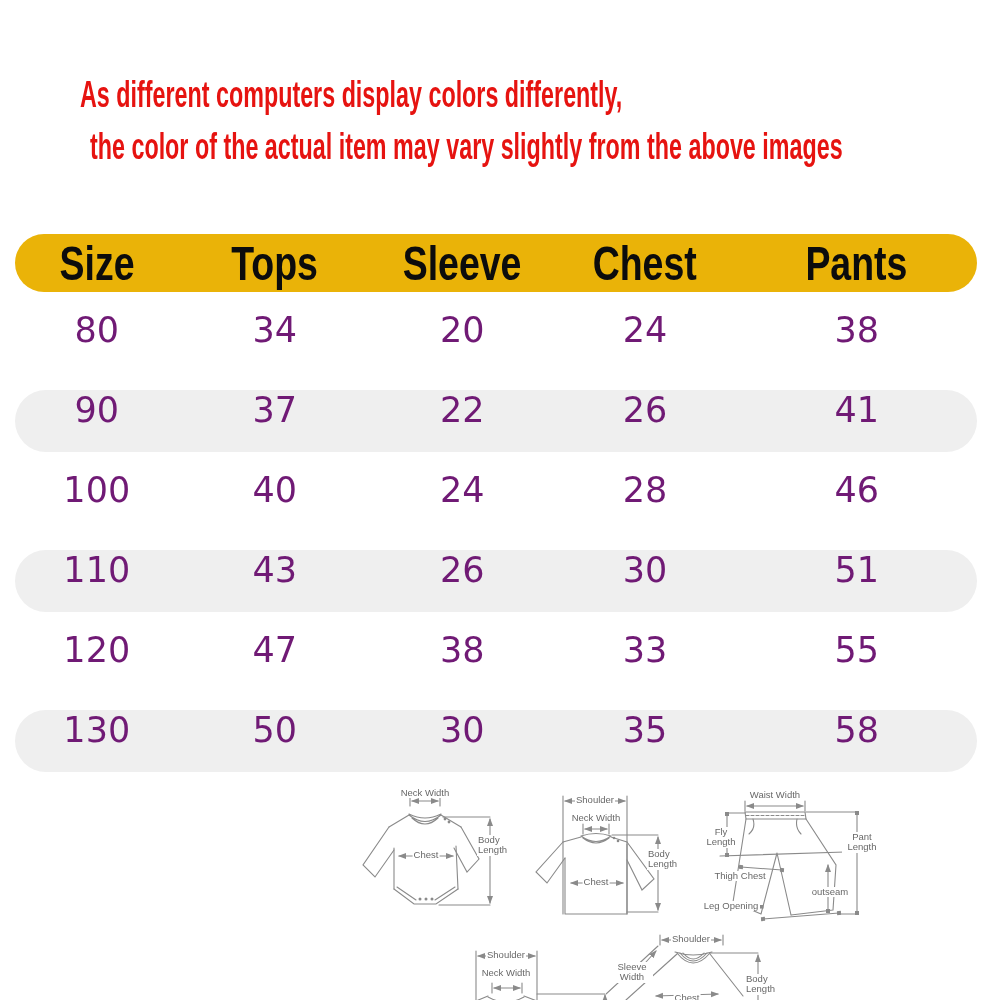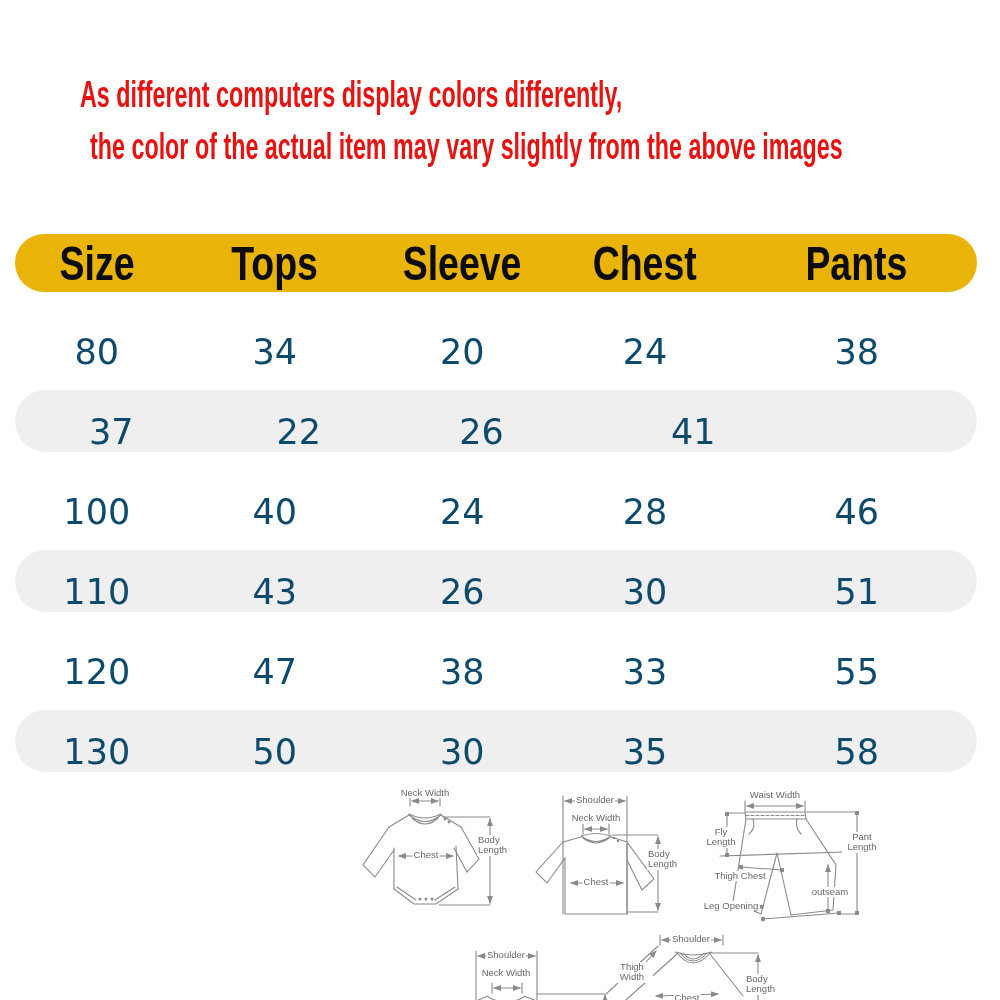--- a/index.html
+++ b/index.html
@@ -12,22 +12,22 @@
   .disc1{left:80px;top:74px;}
   .disc2{left:90px;top:126px;}
 
   
   .table{position:absolute;left:15px;top:234px;width:962px;}
   .thead{display:flex;background:#eab308;border-radius:29px;height:58px;align-items:center;}
   .cell{display:flex;justify-content:center;align-items:center;overflow:visible;}
   .c1{width:17%;} .c2{width:20%;} .c3{width:19%;} .c4{width:19%;} .c5{width:25%;}
   .thead .cell span{display:block;font-weight:bold;font-size:48px;color:#0c0c0c;
         transform:scaleX(0.78);white-space:nowrap;font-family:"Liberation Sans",sans-serif;}
-  .trow{display:flex;height:62px;margin-top:18px;align-items:flex-end;
-        font-size:35px;color:#0c4a6e;font-family:"DejaVu Sans",sans-serif;}
+  .trow{display:flex;height:62px;margin-top:18px;align-items:flex-start;
+        font-size:35px;color:#701a75;font-family:"DejaVu Sans",sans-serif;}
   .trow.stripe{background:#efefef;border-radius:31px;}
 
   
   .diag{position:absolute;}
   .diag svg{position:absolute;left:0;top:0;display:block;}
   .dlabel{position:absolute;font-size:9.5px;line-height:1.08;color:#686868;background:#fff;
           padding:0 1px;text-align:center;white-space:nowrap;}
   .dlabel.wrap{white-space:normal;}
   .ctr{transform:translateX(-50%);}
   .d-bodysuit{left:356px;top:788px;width:160px;height:128px;}
@@ -64,20 +64,21 @@
     </div>
 
     <div class="trow">
       <div class="cell c1">80</div>
       <div class="cell c2">34</div>
       <div class="cell c3">20</div>
       <div class="cell c4">24</div>
       <div class="cell c5">38</div>
     </div>
     <div class="trow stripe">
+      <div class="cell c1">90</div>
       <div class="cell c2">37</div>
       <div class="cell c3">22</div>
       <div class="cell c4">26</div>
       <div class="cell c5">41</div>
     </div>
     <div class="trow">
       <div class="cell c1">100</div>
       <div class="cell c2">40</div>
       <div class="cell c3">24</div>
       <div class="cell c4">28</div>
@@ -247,18 +248,18 @@
         <path d="M71,21 Q87,41 104,21 M74,21 Q87,37 101,21 M77,21 Q87,33 98,21"></path>
         <path d="M71,22 L20,68 M104,22 L137,64"></path>
         <path d="M52,14 L0,62"></path>
         <line x1="40" y1="30" x2="50" y2="19" marker-end="url(#d5t)"></line>
         <path d="M104,21 H152"></path>
         <line x1="152" y1="68" x2="152" y2="23" marker-end="url(#d5t)"></line>
         <line x1="50" y1="64" x2="112" y2="62" marker-start="url(#d5t)" marker-end="url(#d5t)"></line>
       </g>
     </svg>
     <span class="dlabel ctr" style="left:85px;top:2px;">Shoulder</span>
-    <span class="dlabel wrap" style="left:5px;top:30px;width:40px;">Thigh Width</span>
+    <span class="dlabel wrap" style="left:5px;top:30px;width:40px;">Sleeve Width</span>
     <span class="dlabel wrap" style="left:139px;top:42px;width:40px;text-align:left;">Body Length</span>
     <span class="dlabel ctr" style="left:81px;top:61px;">Chest</span>
   </div>
 
 </div>
 
 </body></html>

